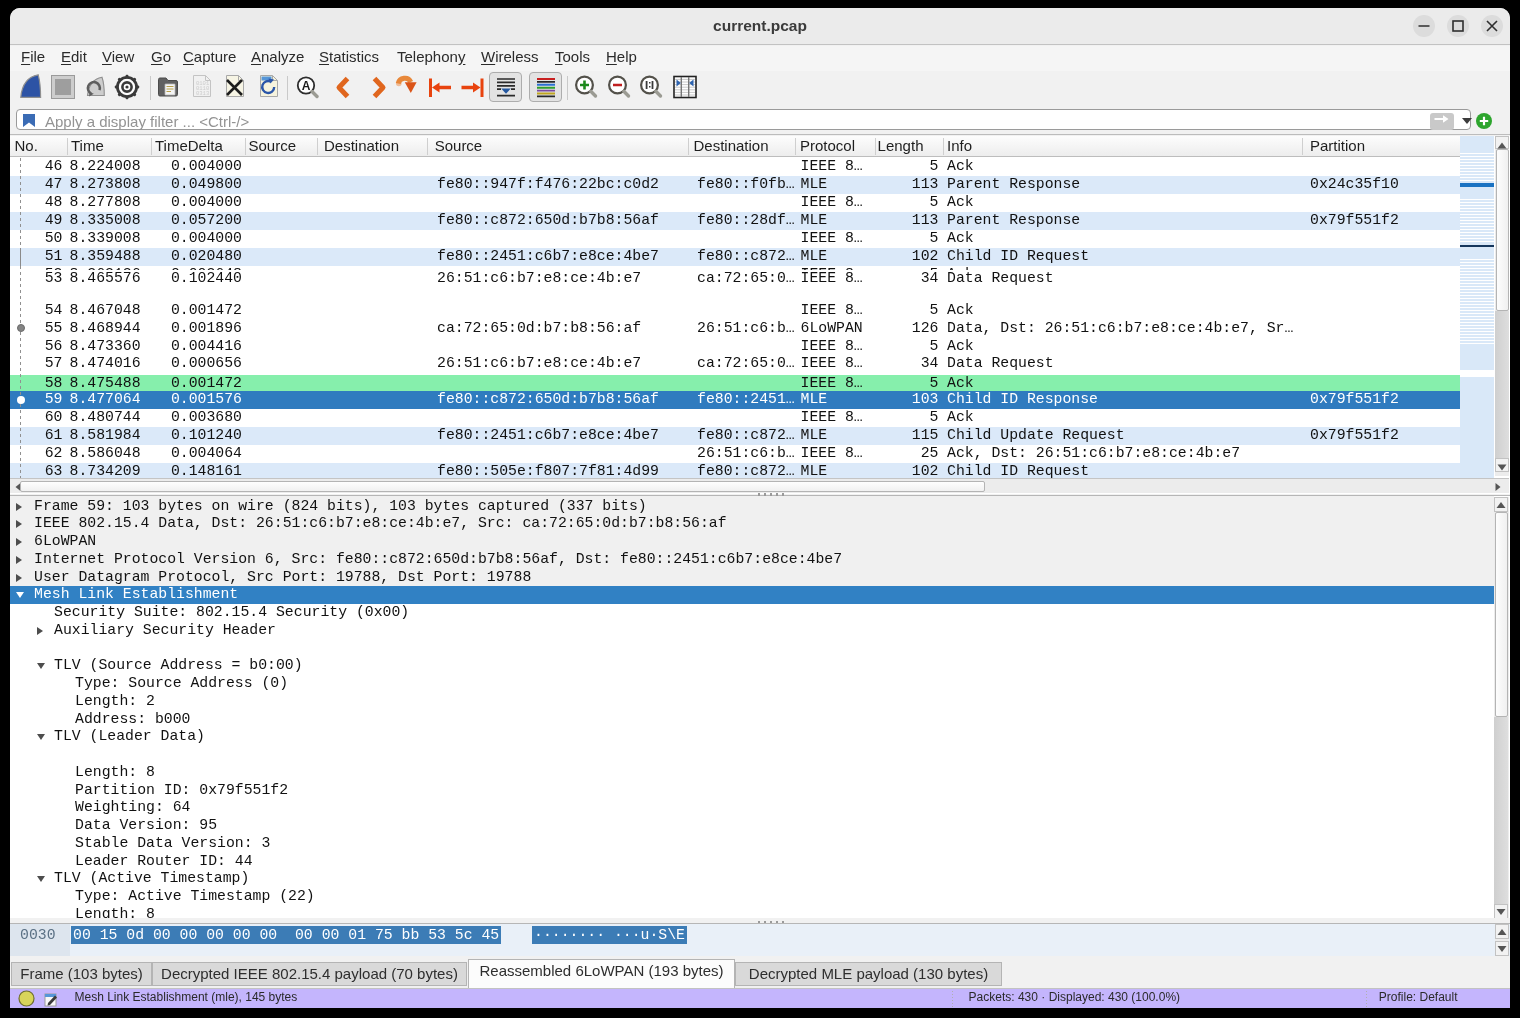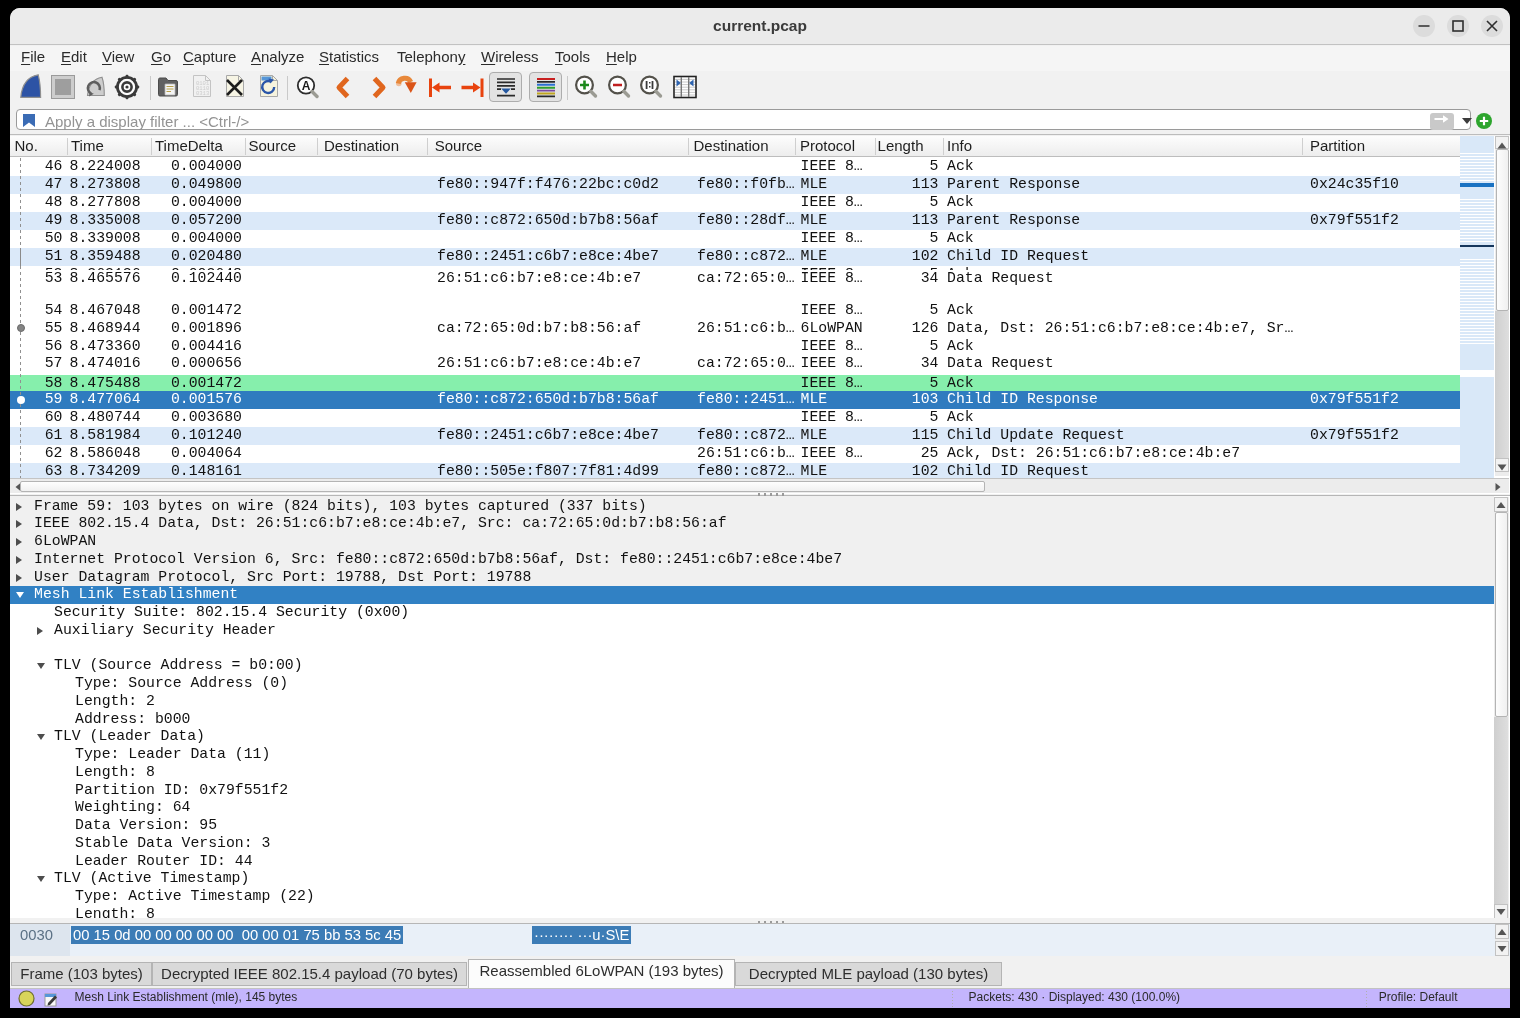--- a/index.html
+++ b/index.html
@@ -67,21 +67,21 @@
 .dsel{background:#3181c4;color:#fff}
 .tri-c{position:absolute;top:5px;width:0;height:0;border-top:4.5px solid transparent;
  border-bottom:4.5px solid transparent;border-left:6px solid #4d4d4d}
 .tri-e{position:absolute;top:6px;width:0;height:0;border-left:4.5px solid transparent;
  border-right:4.5px solid transparent;border-top:6px solid #4d4d4d}
 #dvsb{position:absolute;left:1484px;top:1px;width:15px;height:423px;background:#ececec}
 
 #hpane{position:absolute;left:0;top:915px;width:1500px;height:33px;background:#e9f0f8;
  border-top:1px solid #b6b6b6}
 #hoff{position:absolute;left:0;top:0;width:60px;height:32px;background:#dde5ee}
-.hrow{position:absolute;font-family:Liberation Sans, sans-serif;font-size:14.8px;line-height:18px;white-space:pre}
+.hrow{position:absolute;font-family:Liberation Mono, monospace;font-size:14.8px;line-height:18px;white-space:pre}
 #hvsb{position:absolute;left:1485px;top:0;width:14px;height:32px;background:#ececec}
 
 #tabbar{position:absolute;left:0;top:948px;width:1500px;height:32px;background:#f1f1f1}
 .tab{position:absolute;top:6px;height:24px;background:#d9d9d9;border:1px solid #b4b4b4;
  font-size:15px;color:#2e2e2e;text-align:center;line-height:22px}
 .tab.on{top:3px;height:29px;background:#fcfcfc;border-bottom:none;z-index:2}
 
 #status{position:absolute;left:0;top:980px;width:1500px;height:32px;background:#c4b5fd;
  border-top:1px solid #c2c2c2;font-size:12px;color:#2a2a2a}
 .dotsep{position:absolute;top:2px;width:1px;height:16px;
@@ -365,21 +365,20 @@
 <div class="drow" style="top:54.85px"><div class="tri-c" style="left:6px"></div><div class="abs" style="left:24px;top:0">Internet Protocol Version 6, Src: fe80::c872:650d:b7b8:56af, Dst: fe80::2451:c6b7:e8ce:4be7</div></div>
 <div class="drow" style="top:72.60px"><div class="tri-c" style="left:6px"></div><div class="abs" style="left:24px;top:0">User Datagram Protocol, Src Port: 19788, Dst Port: 19788</div></div>
 <div class="drow dsel" style="top:90.35px"><div class="tri-e" style="left:6px;border-top-color:#fff"></div><div class="abs" style="left:24px;top:0">Mesh Link Establishment</div></div>
 <div class="drow" style="top:108.10px"><div class="abs" style="left:44px;top:0">Security Suite: 802.15.4 Security (0x00)</div></div>
 <div class="drow" style="top:125.85px"><div class="tri-c" style="left:27px"></div><div class="abs" style="left:44px;top:0">Auxiliary Security Header</div></div>
 <div class="drow" style="top:161.35px"><div class="tri-e" style="left:27px;border-top-color:#4d4d4d"></div><div class="abs" style="left:44px;top:0">TLV (Source Address = b0:00)</div></div>
 <div class="drow" style="top:179.10px"><div class="abs" style="left:65px;top:0">Type: Source Address (0)</div></div>
 <div class="drow" style="top:196.85px"><div class="abs" style="left:65px;top:0">Length: 2</div></div>
 <div class="drow" style="top:214.60px"><div class="abs" style="left:65px;top:0">Address: b000</div></div>
 <div class="drow" style="top:232.35px"><div class="tri-e" style="left:27px;border-top-color:#4d4d4d"></div><div class="abs" style="left:44px;top:0">TLV (Leader Data)</div></div>
-<div class="drow" style="top:250.10px"><div class="abs" style="left:65px;top:0">Type: Leader Data (11)</div></div>
 <div class="drow" style="top:267.85px"><div class="abs" style="left:65px;top:0">Length: 8</div></div>
 <div class="drow" style="top:285.60px"><div class="abs" style="left:65px;top:0">Partition ID: 0x79f551f2</div></div>
 <div class="drow" style="top:303.35px"><div class="abs" style="left:65px;top:0">Weighting: 64</div></div>
 <div class="drow" style="top:321.10px"><div class="abs" style="left:65px;top:0">Data Version: 95</div></div>
 <div class="drow" style="top:338.85px"><div class="abs" style="left:65px;top:0">Stable Data Version: 3</div></div>
 <div class="drow" style="top:356.60px"><div class="abs" style="left:65px;top:0">Leader Router ID: 44</div></div>
 <div class="drow" style="top:374.35px"><div class="tri-e" style="left:27px;border-top-color:#4d4d4d"></div><div class="abs" style="left:44px;top:0">TLV (Active Timestamp)</div></div>
 <div class="drow" style="top:392.10px"><div class="abs" style="left:65px;top:0">Type: Active Timestamp (22)</div></div>
 <div class="drow" style="top:409.85px"><div class="abs" style="left:65px;top:0">Length: 8</div></div>
 <div id="dvsb">

